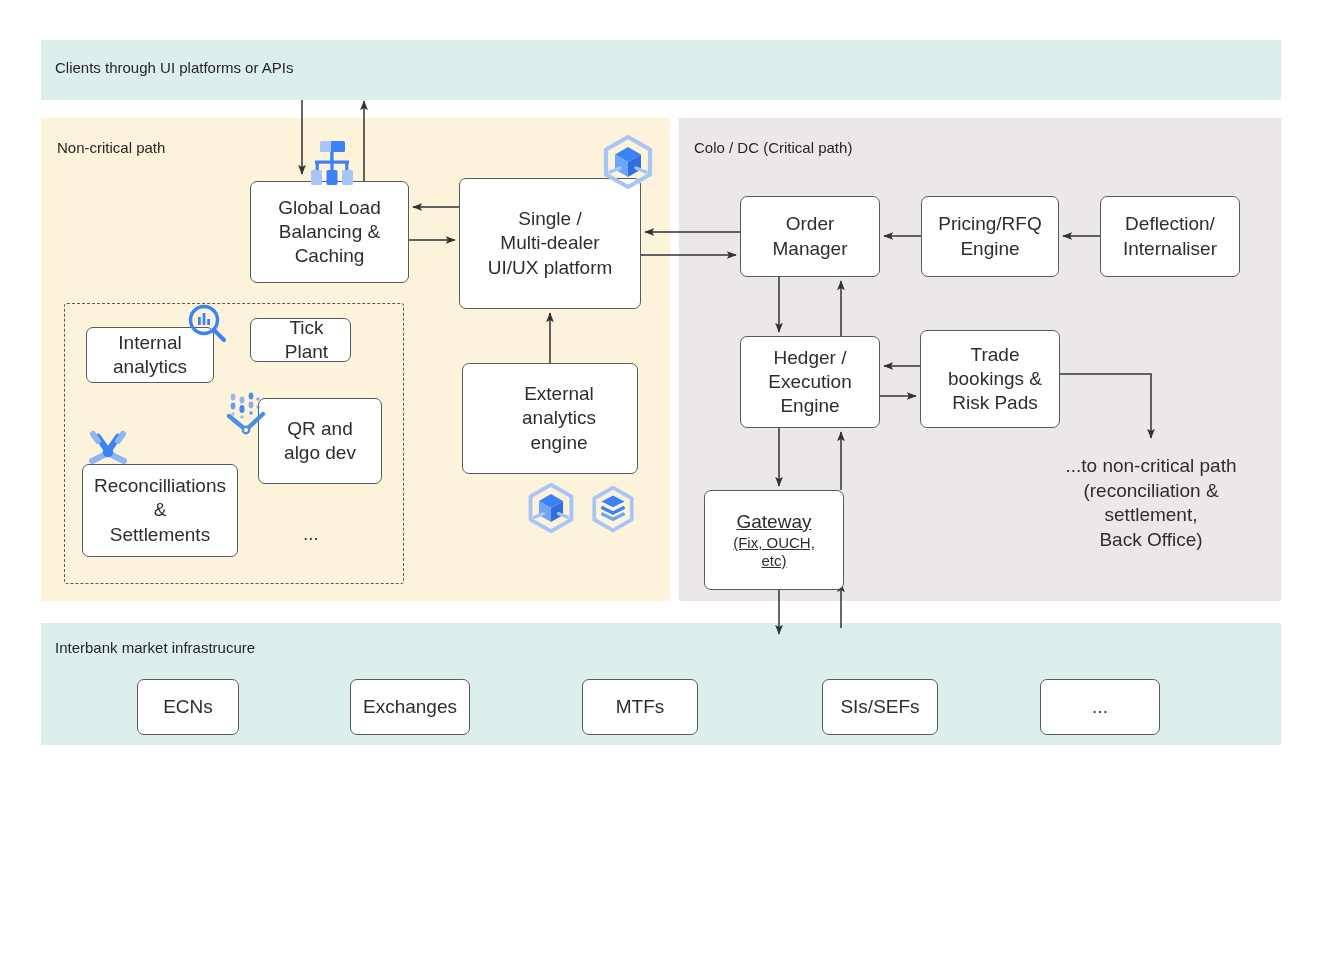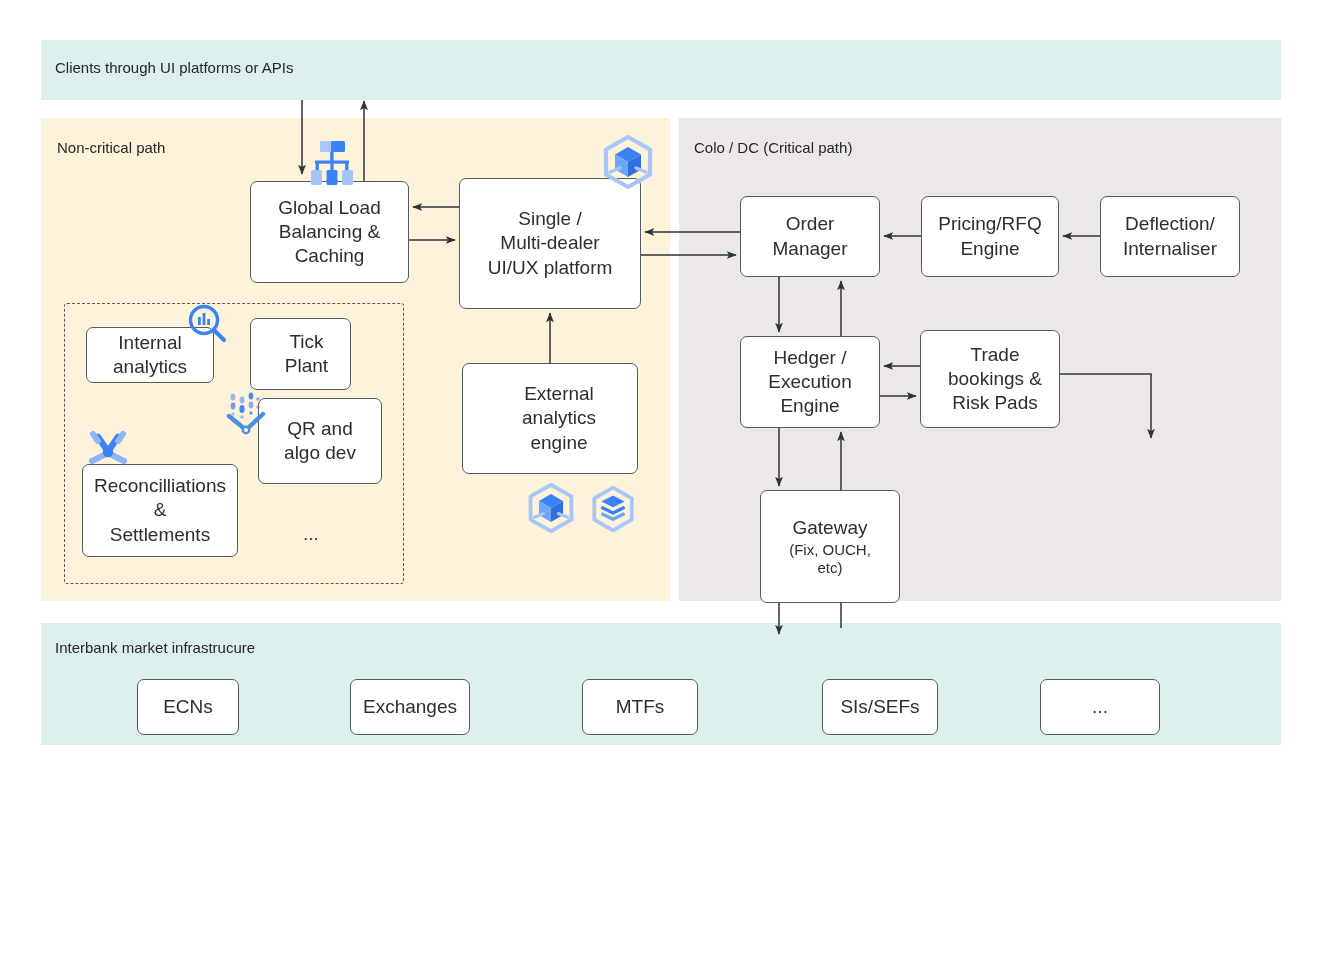--- a/index.html
+++ b/index.html
@@ -129,21 +129,21 @@
       </div>
       <div class="node" style="left: 462px; top: 363px; width: 176px; height: 111px; padding-left: 18px;">
         <div style="white-space: pre-line;">External
 analytics
 engine</div>
       </div>
       <div class="node" style="left: 86px; top: 327px; width: 128px; height: 56px;">
         <div style="white-space: pre-line;">Internal
 analytics</div>
       </div>
-      <div class="node" style="left: 250px; top: 318px; width: 101px; height: 72px; padding-left: 12px;">
+      <div class="node" style="left: 250px; top: 318px; width: 101px; height: 44px; padding-left: 12px;">
         <div style="white-space: pre-line;">Tick
 Plant</div>
       </div>
       <div class="node" style="left: 258px; top: 398px; width: 124px; height: 86px;">
         <div style="white-space: pre-line;">QR and
 algo dev</div>
       </div>
       <div class="node" style="left: 82px; top: 464px; width: 156px; height: 93px;">
         <div style="white-space: pre-line;">Reconcilliations
 &amp;
@@ -164,21 +164,21 @@
       <div class="node" style="left: 740px; top: 336px; width: 140px; height: 92px;">
         <div style="white-space: pre-line;">Hedger /
 Execution
 Engine</div>
       </div>
       <div class="node" style="left: 920px; top: 330px; width: 140px; height: 98px; padding-left: 10px;">
         <div style="white-space: pre-line;">Trade
 bookings &amp;
 Risk Pads</div>
       </div>
-      <div class="node" style="left: 760px; top: 490px; width: 140px; height: 113px;">
+      <div class="node" style="left: 704px; top: 490px; width: 140px; height: 100px; text-decoration: underline;">
         <div style="white-space: pre-line;">Gateway</div>
         <div class="sub" style="white-space: pre-line;">(Fix, OUCH,
 etc)</div>
       </div>
       <div class="node" style="left: 137px; top: 679px; width: 102px; height: 56px;">
         <div style="white-space: pre-line;">ECNs</div>
       </div>
       <div class="node" style="left: 350px; top: 679px; width: 120px; height: 56px;">
         <div style="white-space: pre-line;">Exchanges</div>
       </div>
@@ -276,17 +276,21 @@
         <ellipse cx="27" cy="17" rx="2.4" ry="3.4" opacity=".6"></ellipse>
         <circle cx="27" cy="25" r="1.7" opacity=".8"></circle>
         <circle cx="34" cy="11" r="1.8" opacity=".6"></circle>
         <circle cx="34" cy="19" r="1.8" opacity=".5"></circle>
       </g>
       <path d="M5 28 L22 42 L39 26" fill="none" stroke="#4a90e2" stroke-width="4.4" stroke-linecap="round" stroke-linejoin="round"></path>
       <circle cx="22" cy="42" r="3.2" fill="#ffffff" stroke="#4a90e2" stroke-width="2.4"></circle>
     </svg>
   </div>
 
+  <div class="free-text" id="to-non-critical-text" style="left: 1048px; top: 454px; width: 206px; white-space: pre-line;">...to non-critical path
+(reconciliation &amp;
+settlement,
+Back Office)</div>
 
   <div class="ellipsis-text" id="group-ellipsis" style="left: 303px; top: 523px;">...</div>
 
 
 </div>
 
 </body></html>

